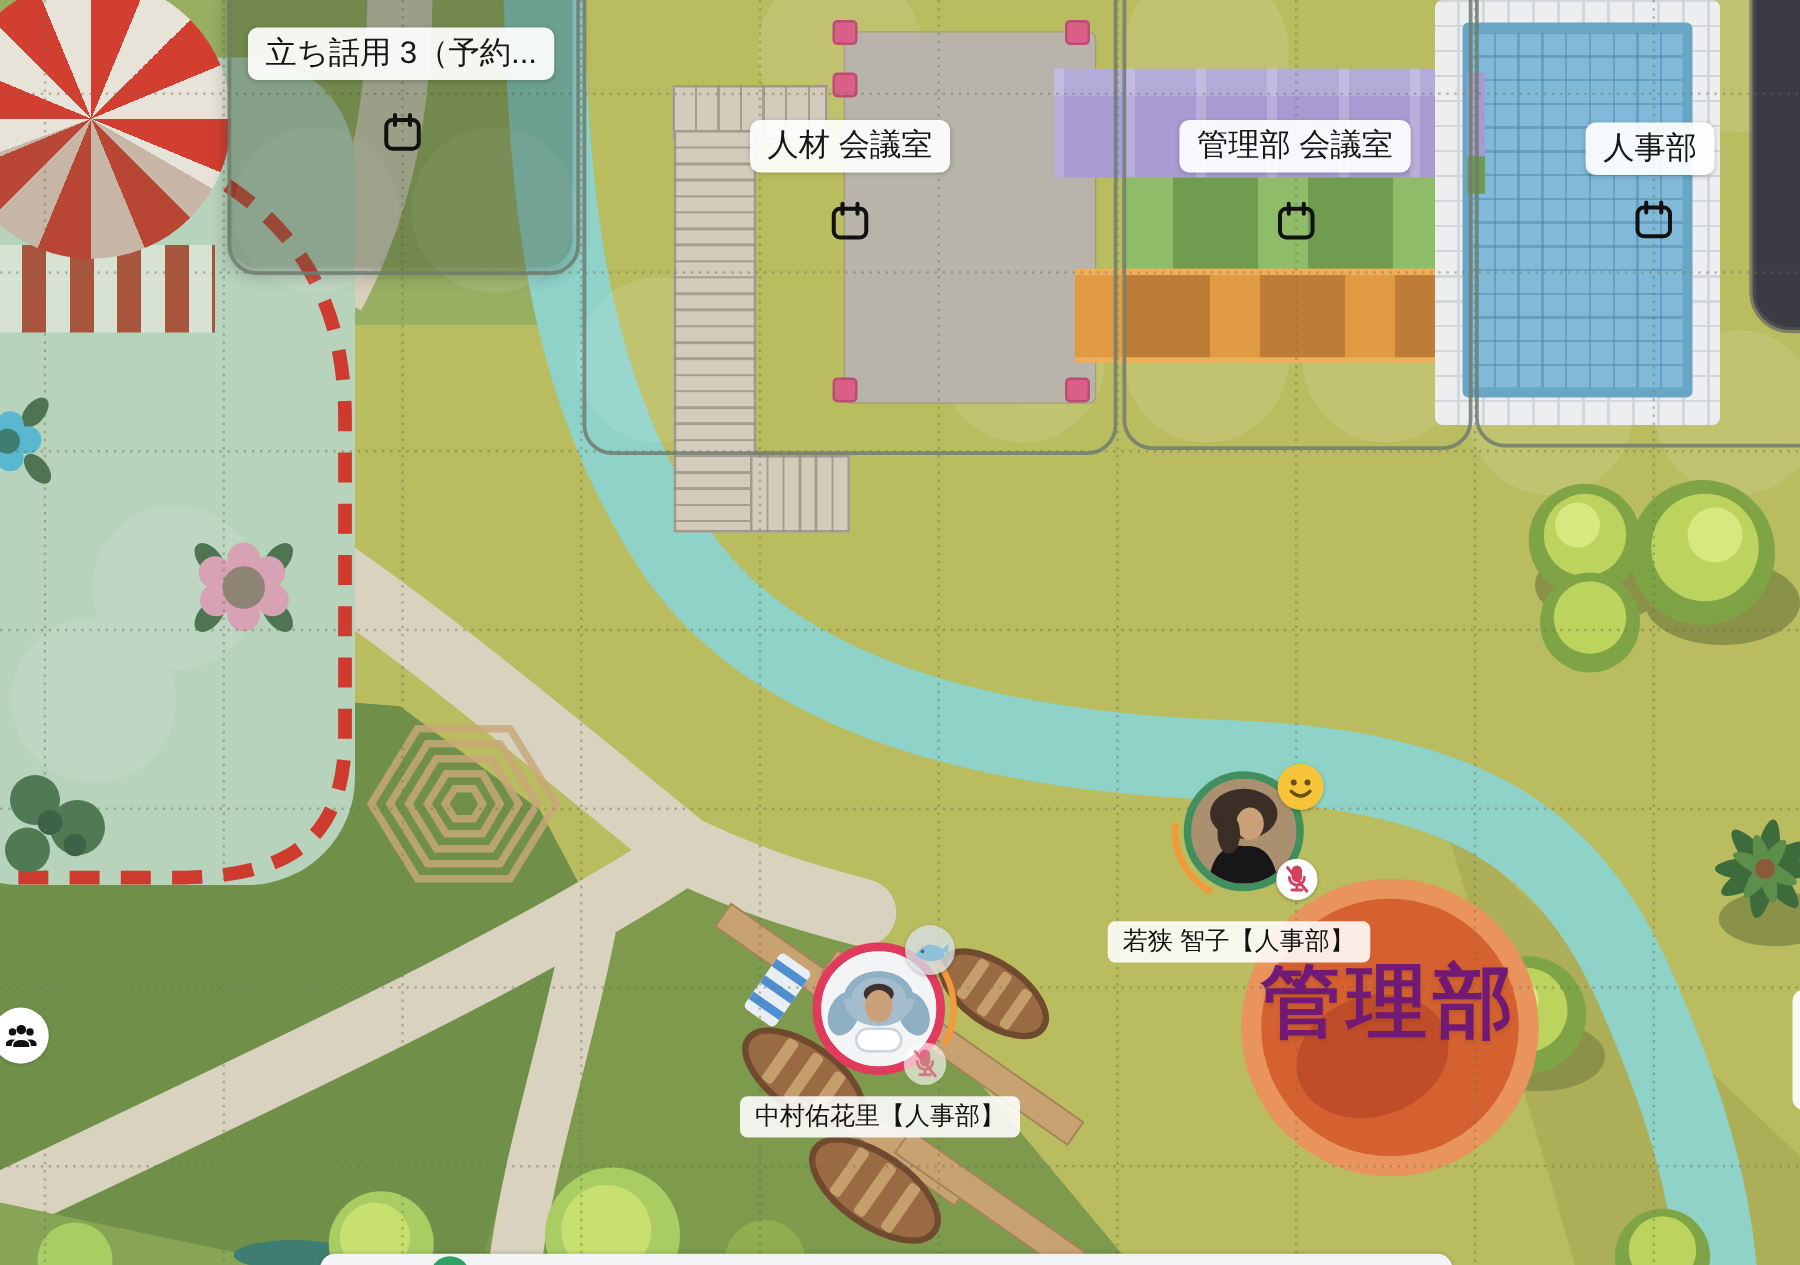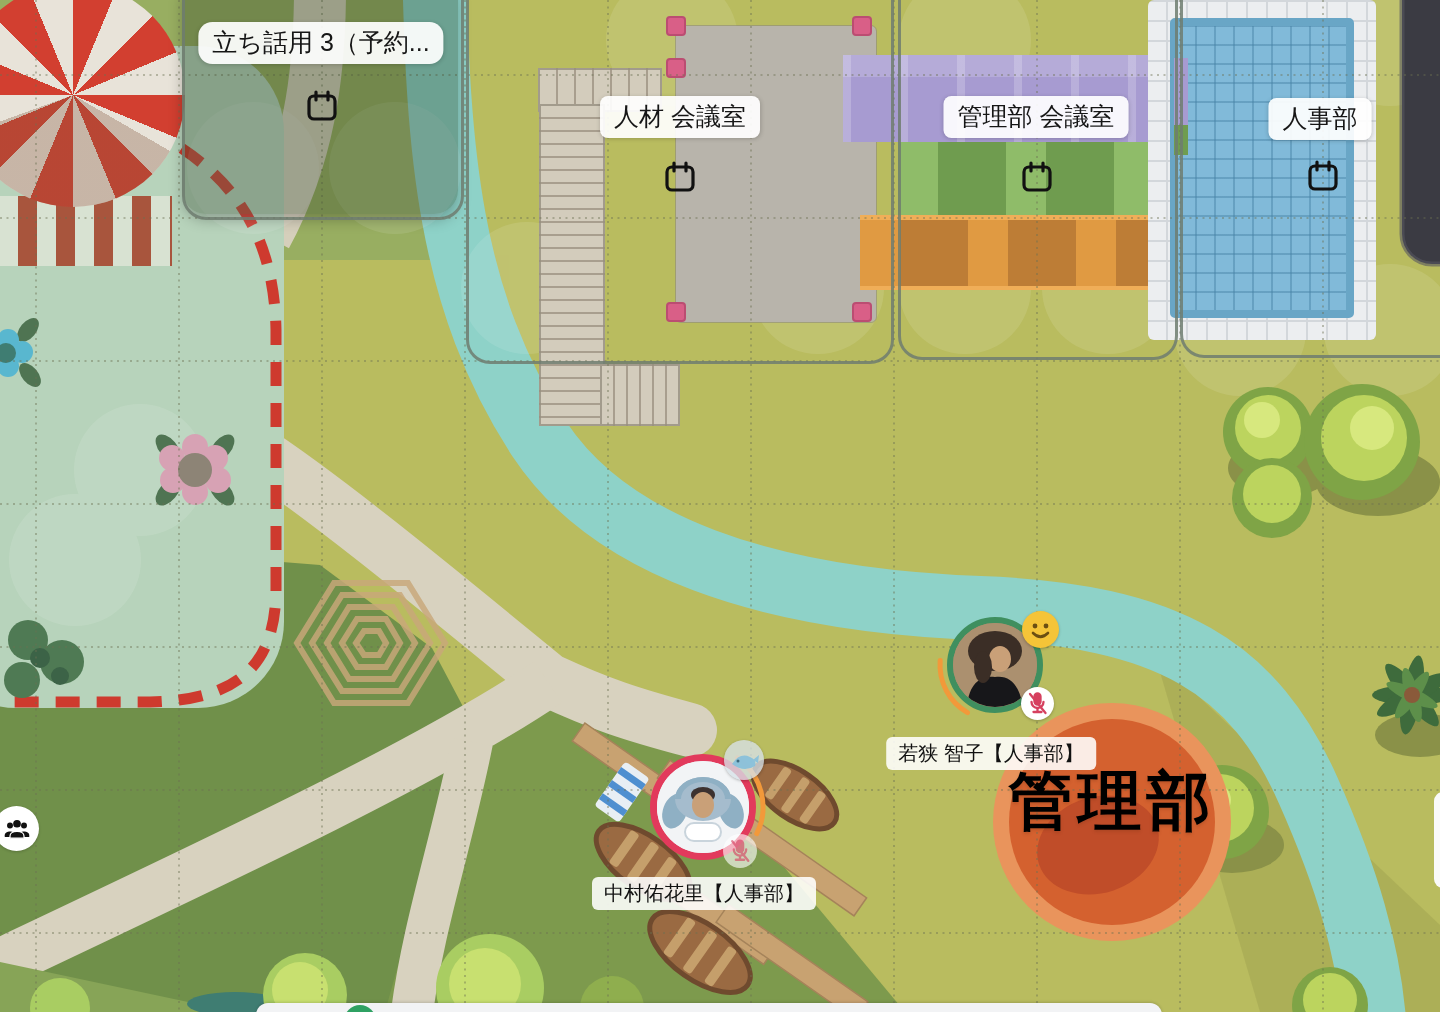--- a/index.html
+++ b/index.html
@@ -48,21 +48,21 @@
   .pool-deck{position:absolute;left:1148px;top:0;width:228px;height:340px;background-color:#eceef0;
     background-image:repeating-linear-gradient(0deg,transparent 0 18px,#d3d7db 18px 20px),
     repeating-linear-gradient(90deg,transparent 0 18px,#d3d7db 18px 20px);border-radius:6px;}
   .pool-water{position:absolute;left:1170px;top:18px;width:184px;height:300px;background-color:#81bad9;
     background-image:repeating-linear-gradient(0deg,transparent 0 17px,rgba(70,130,165,.45) 17px 19px),
     repeating-linear-gradient(90deg,transparent 0 17px,rgba(70,130,165,.45) 17px 19px);
     border:8px solid #69a6c6;border-radius:5px;box-sizing:border-box;}
   .sliver{position:absolute;width:14px;}
   
   .decal-text{position:absolute;left:1112px;top:758px;transform:translateX(-50%);
-    color:#000000;font-size:64px;font-weight:900;letter-spacing:5px;white-space:nowrap;
+    color:#701a75;font-size:64px;font-weight:900;letter-spacing:5px;white-space:nowrap;
     text-shadow:0 2px 3px rgba(120,50,20,.25);}
   
   .avatar{position:absolute;border-radius:50%;overflow:hidden;box-sizing:border-box;}
   .badge{position:absolute;border-radius:50%;display:flex;align-items:center;justify-content:center;
     box-shadow:0 1px 3px rgba(0,0,0,.25);}
   .pill{position:absolute;left:-6px;top:806px;width:45px;height:45px;border-radius:50%;background:#fff;
     display:flex;align-items:center;justify-content:center;box-shadow:0 1px 3px rgba(0,0,0,.2);}
   .bottom-bar{position:absolute;left:256px;top:1003px;width:906px;height:14px;background:#f2f3f5;
     border-radius:12px 12px 0 0;box-shadow:0 -1px 3px rgba(0,0,0,.15);}
   .bar-dot{position:absolute;left:344px;top:1005px;width:32px;height:32px;border-radius:50%;background:#2fa163;}
@@ -280,21 +280,21 @@
   </svg>
 
   <div class="zone-tint"></div>
   <div class="zone-border" style="left:182px;top:-24px;width:276px;height:238px;"></div>
   <div class="zone-border" style="left:466px;top:-24px;width:422px;height:382px;"></div>
   <div class="zone-border" style="left:898px;top:-24px;width:274px;height:378px;"></div>
   <div class="zone-border" style="left:1180px;top:-24px;width:290px;height:376px;"></div>
 
   <div class="decal-text">管理部</div>
 
-  <div class="map-label" style="left:321px;top:22px;border-radius:14px;">
+  <div class="map-label" style="left:321px;top:22px;">
     <span>立ち話用 3（予約...</span>
   </div>
   <div class="map-label" style="left:1036px;top:96px;">
     <span>管理部 会議室</span>
   </div>
   <div class="map-label" style="left:680px;top:96px;">
     <span>人材 会議室</span>
   </div>
   <div class="map-label" style="left:1320px;top:98px;">
     <span>人事部</span>

